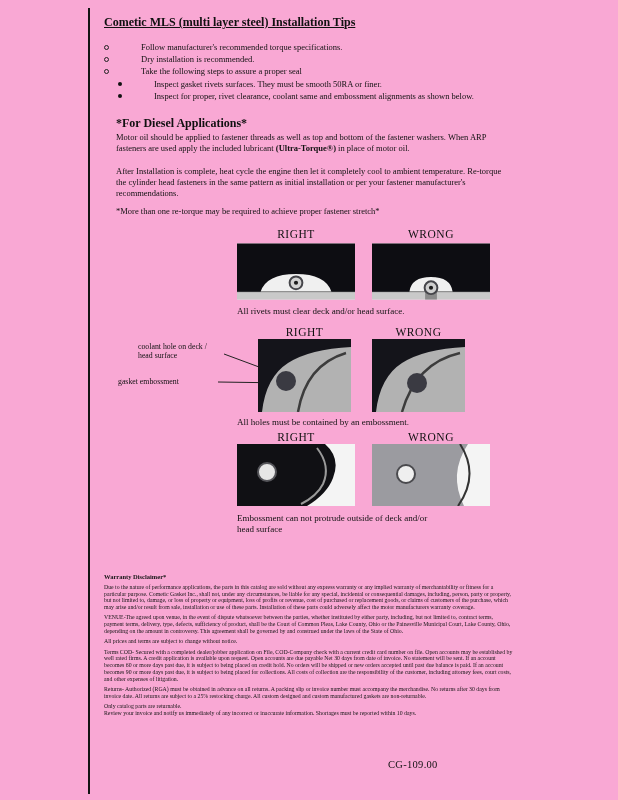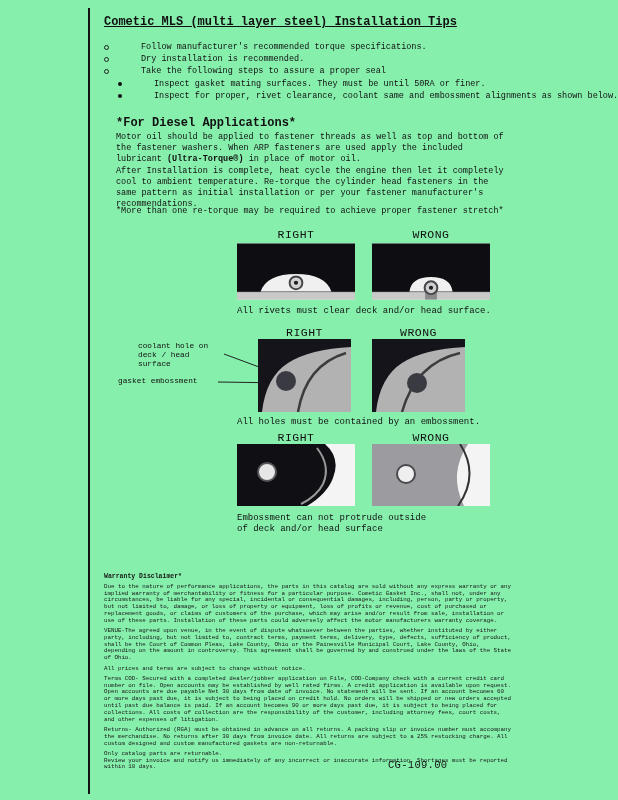--- a/index.html
+++ b/index.html
@@ -1,17 +1,17 @@
 <!DOCTYPE html>
 <html><head>
 <meta charset="utf-8">
 <style>
   html,body{margin:0;padding:0;background:#ffffff;}
-  .page{position:relative;width:618px;height:800px;background:#86efac;overflow:hidden;
-        font-family:Liberation Mono, monospace;color:#111;}
+  .page{position:relative;width:618px;height:800px;background:#f9a8d4;overflow:hidden;
+        font-family:Liberation Serif, serif;color:#111;}
   .abs{position:absolute;}
   .vrule{left:88px;top:8px;width:2px;height:786px;background:#141414;}
   .title{left:104px;top:15px;font-size:12px;font-weight:bold;text-decoration:underline;white-space:nowrap;}
   .bullet-row{display:flex;align-items:flex-start;font-size:8.5px;line-height:10px;white-space:nowrap;gap:28px;}
   .dot-open{flex:none;width:3px;height:3px;border:1px solid #222;border-radius:50%;margin:3px 4px 0 0;}
   .dot-fill{flex:none;width:4px;height:4px;background:#111;border-radius:50%;margin:3px 4px 0 0;}
   .b-heading{left:116px;top:116px;font-size:12px;font-weight:bold;}
   .para{left:116px;width:394px;font-size:8.5px;line-height:11px;}
   .note{left:116px;top:206px;font-size:8.5px;}
   .diag-label{top:0;font-size:11.5px;letter-spacing:.5px;text-align:center;}
@@ -39,21 +39,21 @@
   <div class="abs bullet-row" style="left:104px;top:54px;">
     <span class="dot-open"></span>
     <span>Dry installation is recommended.</span>
   </div>
   <div class="abs bullet-row" style="left:104px;top:66px;">
     <span class="dot-open"></span>
     <span>Take the following steps to assure a proper seal</span>
   </div>
   <div class="abs bullet-row" style="left:118px;top:79px;">
     <span class="dot-fill"></span>
-    <span>Inspect gasket mating surfaces.  They must be until 50RA or finer.</span>
+    <span>Inspect gasket rivets surfaces.  They must be smooth 50RA or finer.</span>
   </div>
   <div class="abs bullet-row" style="left:118px;top:91px;">
     <span class="dot-fill"></span>
     <span>Inspect for proper, rivet clearance, coolant same and embossment alignments as shown below.</span>
   </div>
 
   <div class="abs b-heading">*For Diesel Applications*</div>
 
   <div class="abs para" style="top:132px;"><span>Motor oil should be applied to fastener threads as well as top and bottom of the fastener washers. When ARP fasteners are used apply the included lubricant </span><span style="font-weight:bold;">(Ultra-Torque®)</span><span> in place of motor oil.</span></div>
 

